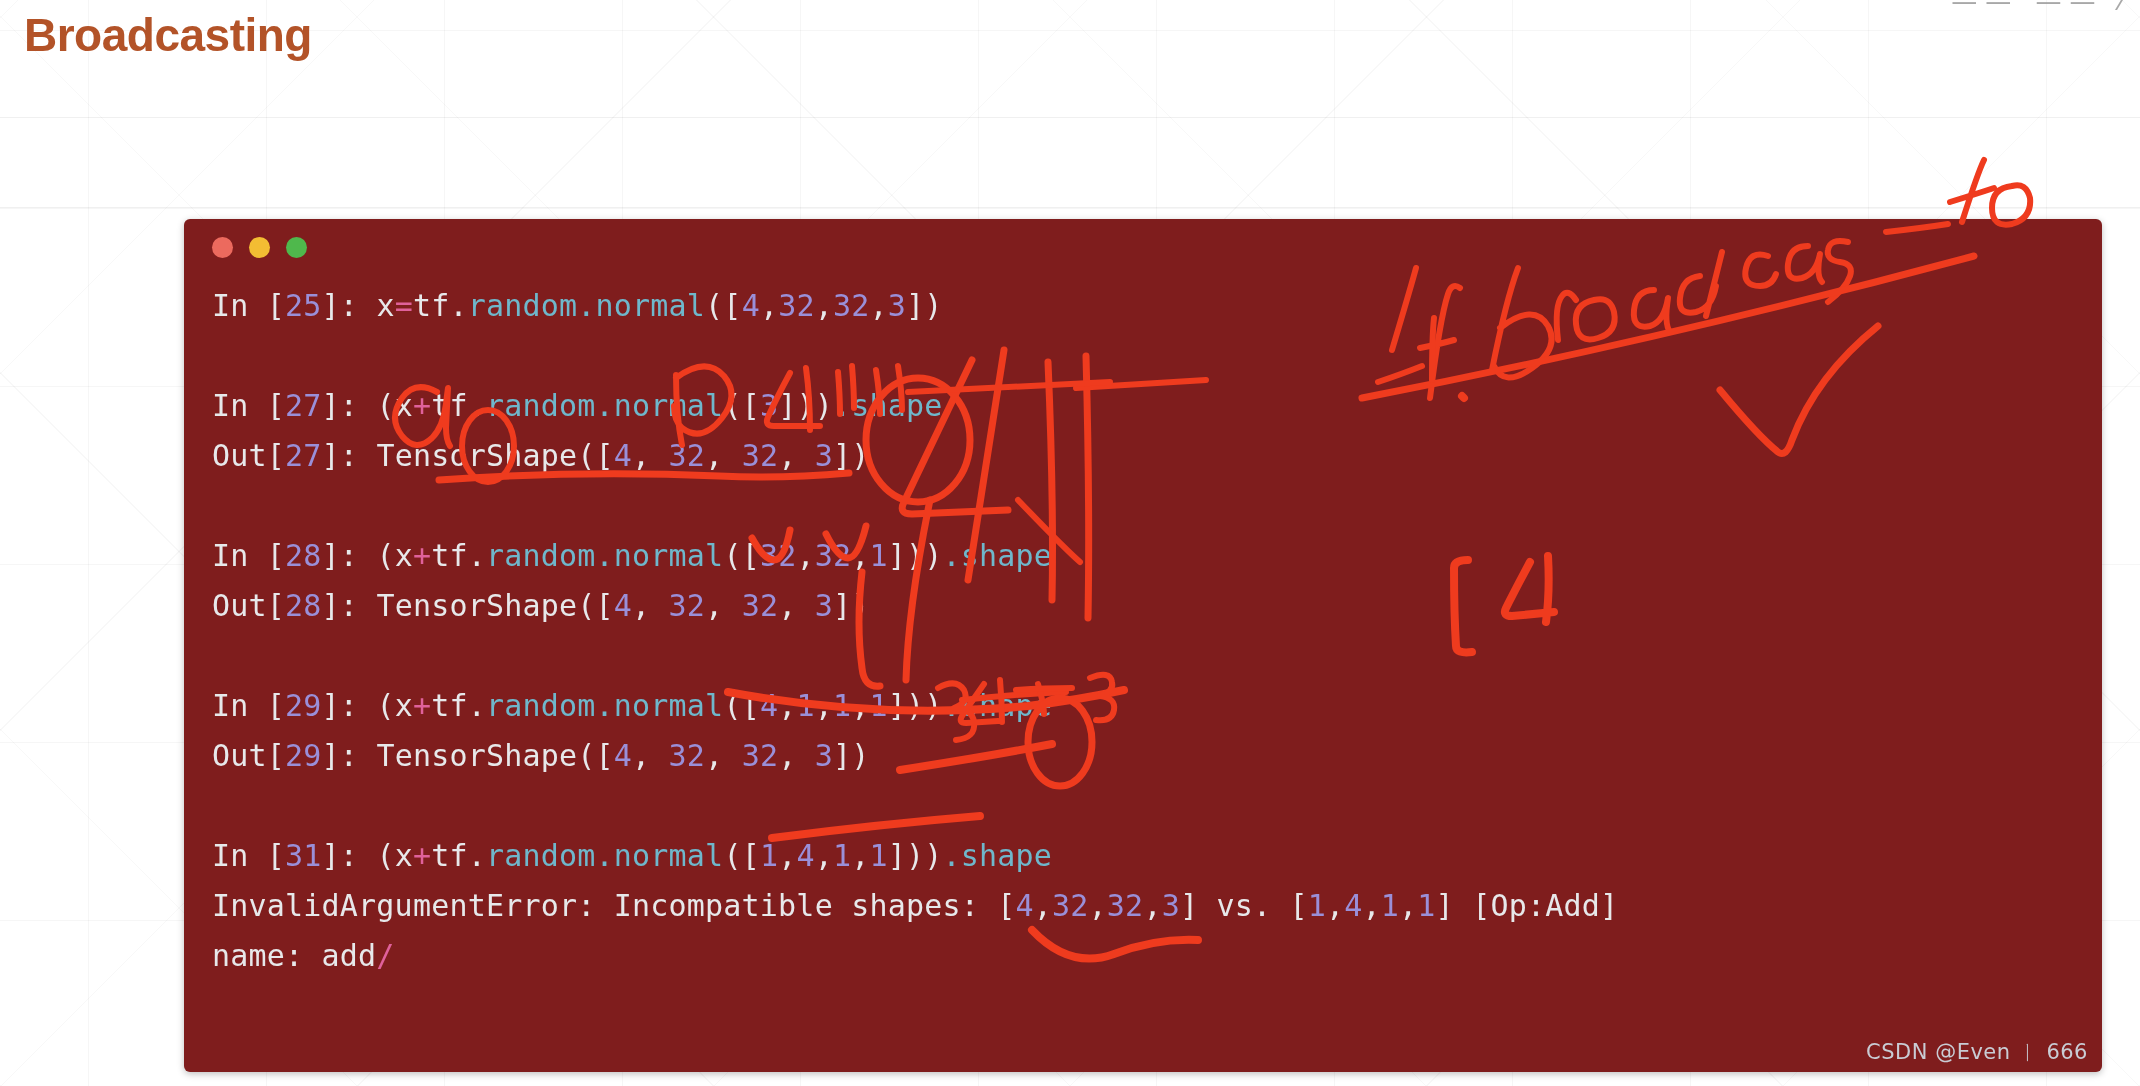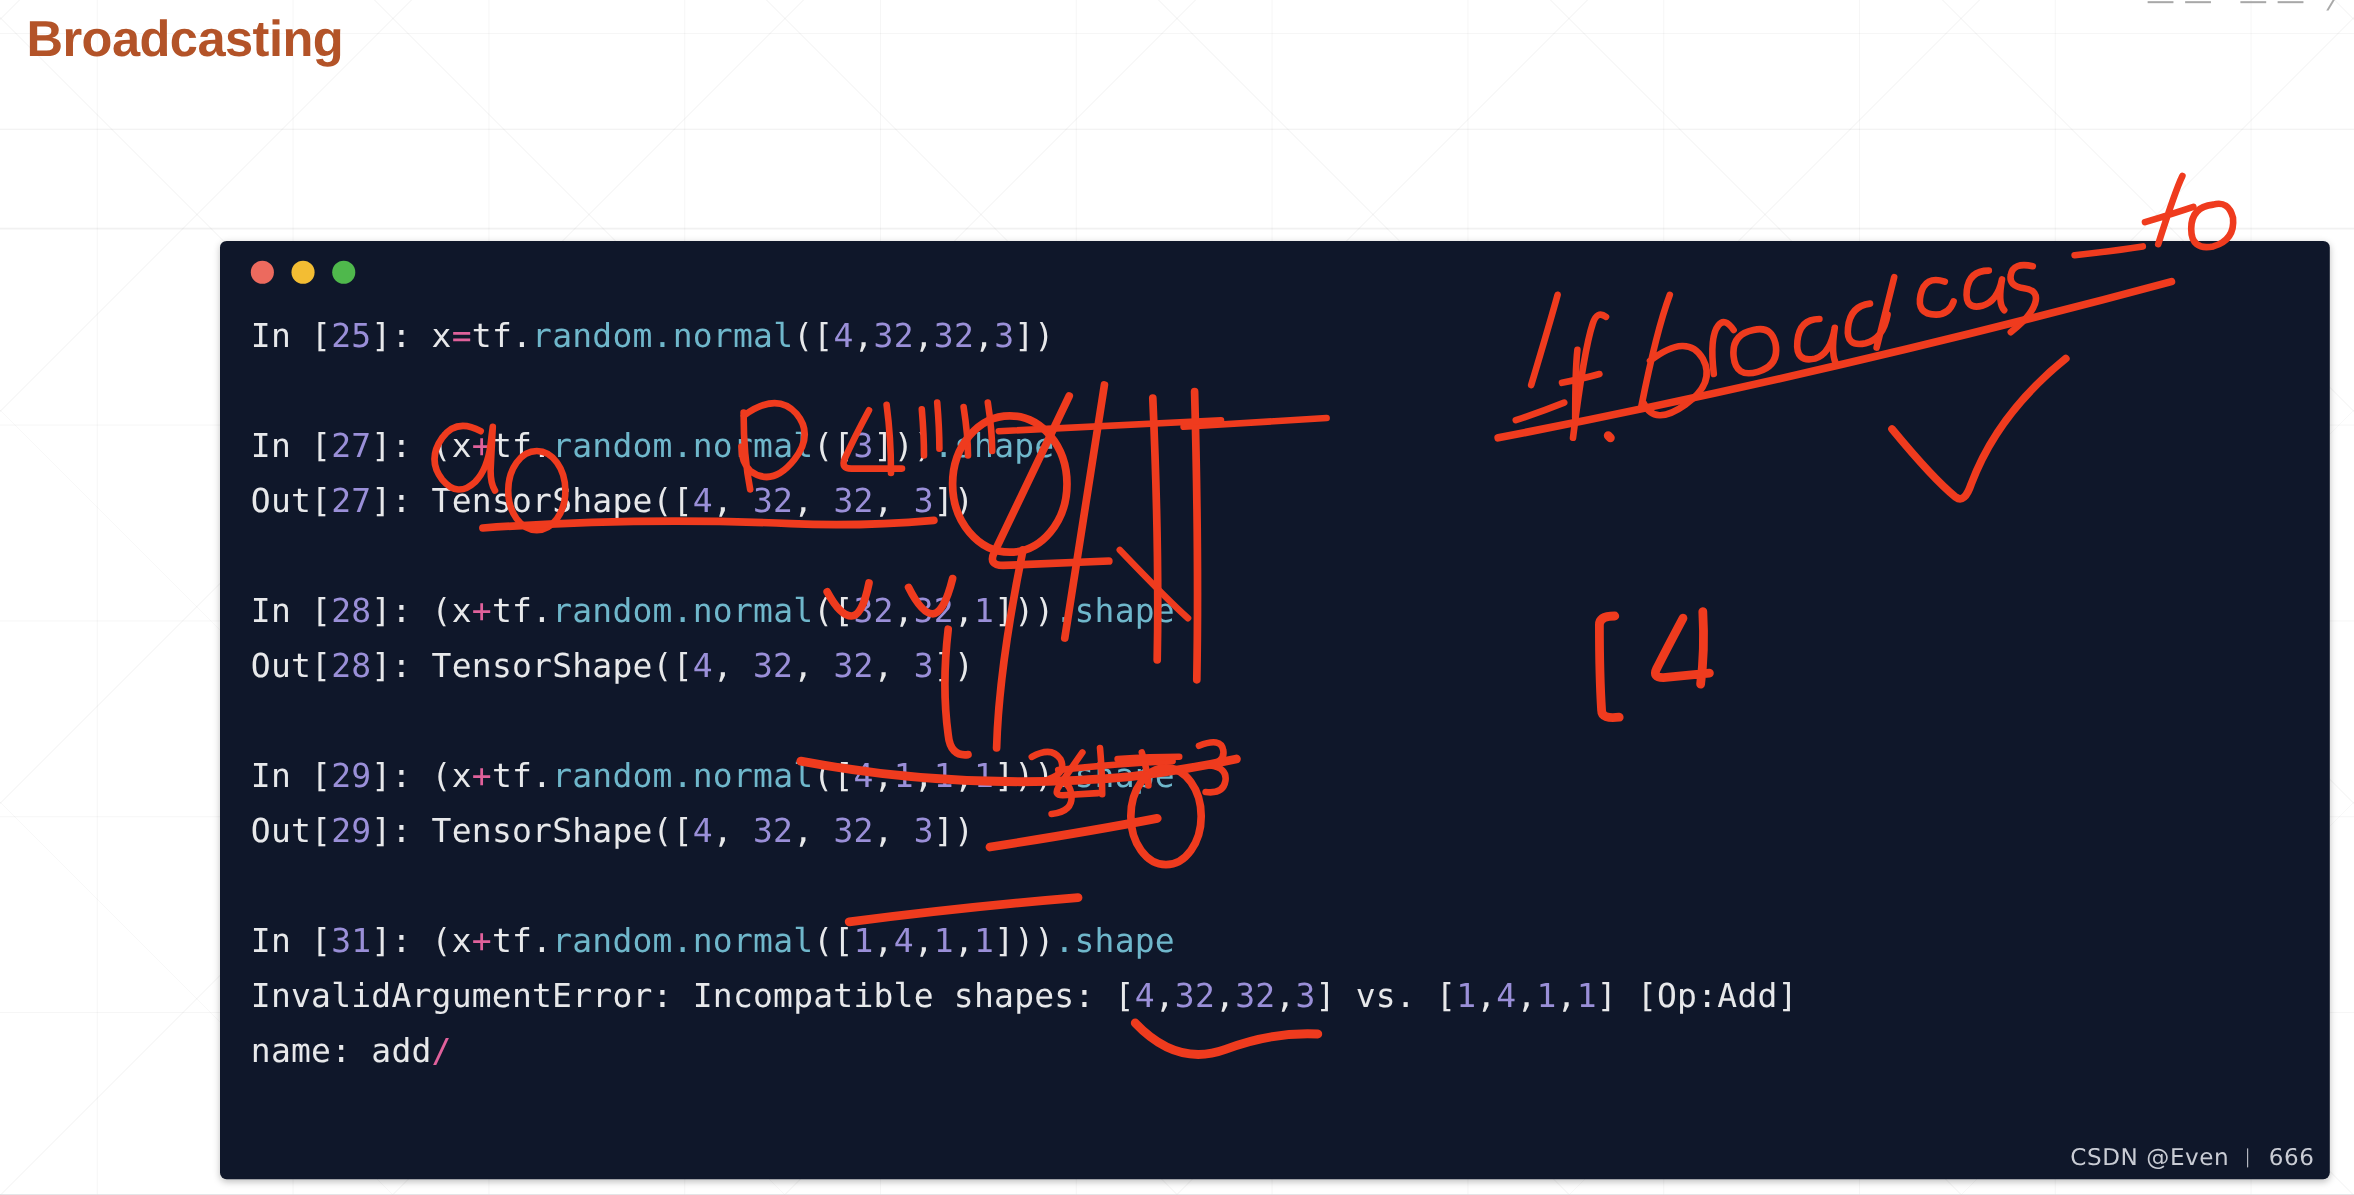--- a/index.html
+++ b/index.html
@@ -58,25 +58,25 @@
     font-weight: bold;
     color: #b35328;
     letter-spacing: -0.5px;
     font-family: "Liberation Sans", sans-serif;
     line-height: 1.0;
   }
 
   
   .terminal {
     position: absolute;
-    left: 200px;
+    left: 184px;
     top: 219px;
     width: 1918px;
     height: 853px;
-    background: #0f172a;
+    background: #7f1d1d;
     border-radius: 6px;
     box-shadow: 0 2px 7px rgba(0,0,0,0.25);
     overflow: hidden;
   }
   .titlebar {
     position: absolute;
     left: 0; top: 0;
     width: 100%;
     height: 56px;
     display: flex;

